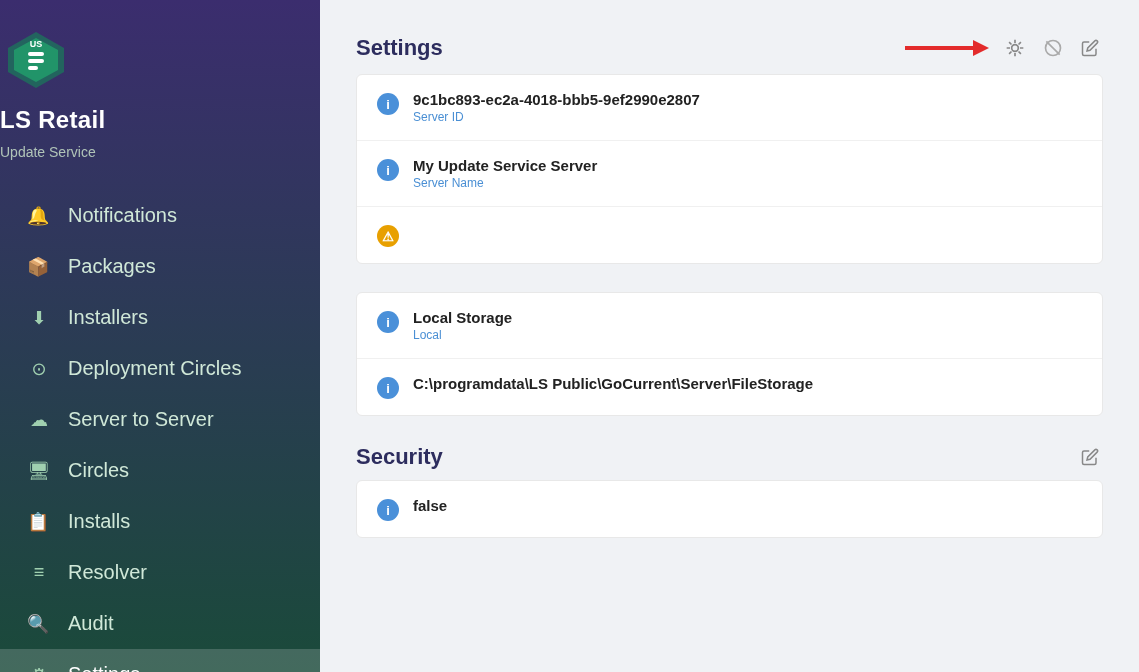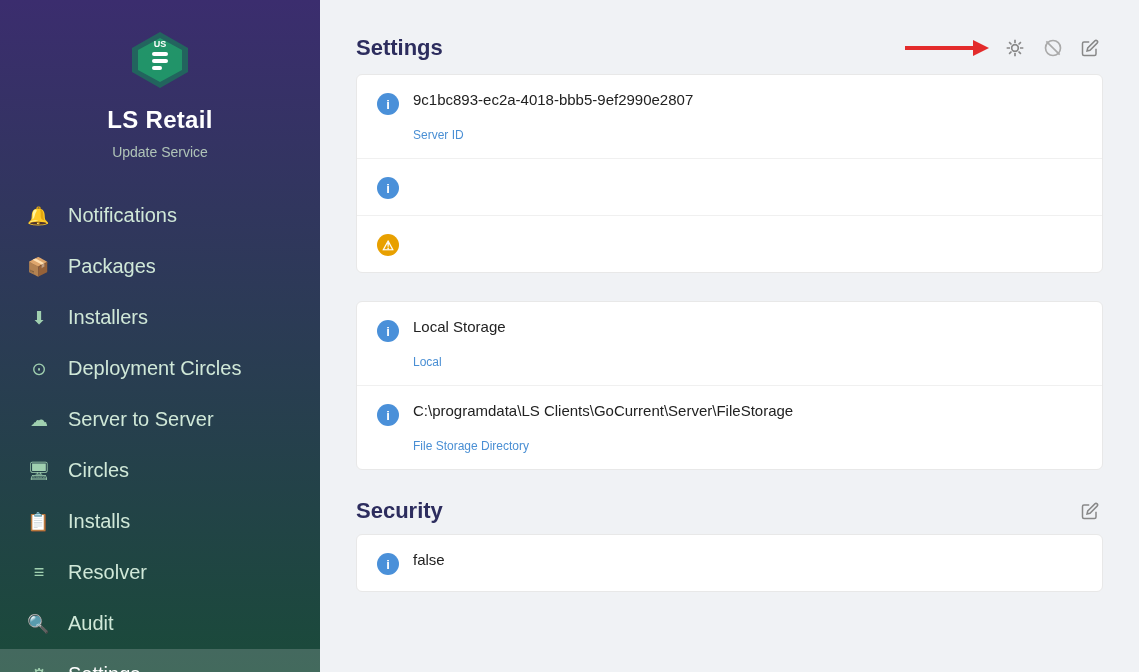--- a/index.html
+++ b/index.html
@@ -11,21 +11,21 @@
       min-width: 320px;
       background: linear-gradient(180deg, #3b2d6e 0%, #1a4a3a 100%);
       display: flex;
       flex-direction: column;
       height: 672px;
       overflow: hidden;
     }
     .sidebar-logo-area {
       display: flex;
       flex-direction: column;
-      align-items: center;
+      align-items: flex-start;
       padding: 24px 0 20px;
     }
     .logo-icon {
       width: 72px;
       height: 72px;
       margin-bottom: 10px;
     }
     .sidebar-title {
       color: #fff;
       font-size: 24px;
@@ -141,26 +141,26 @@
       color: #fff;
     }
     .info-icon.warn {
       background: #e8a000;
       color: #fff;
     }
     .info-content { display: flex; flex-direction: column; }
     .info-value {
       font-size: 15px;
       color: #222;
-      font-weight: 400;
+      font-weight: 700;
     }
     .info-label {
       font-size: 12px;
       color: #4a8fd4;
-      margin-top: 20px;
+      margin-top: 2px;
     }
 
     
     .arrow-container {
       display: flex;
       align-items: center;
     }
   </style>
 </head>
 <body>
@@ -272,20 +272,24 @@
       <div class="info-row">
         <div class="info-icon blue">i</div>
         <div class="info-content">
           <span class="info-value">9c1bc893-ec2a-4018-bbb5-9ef2990e2807</span>
           <span class="info-label">Server ID</span>
         </div>
       </div>
 
       <div class="info-row">
         <div class="info-icon blue">i</div>
+        <div class="info-content">
+          <span class="info-value">My Update Service Server</span>
+          <span class="info-label">Server Name</span>
+        </div>
       </div>
 
       <div class="info-row">
         <div class="info-icon warn">⚠</div>
       </div>
     </div>
   </div>
 
   <div class="section">
     <div class="info-card">
@@ -294,22 +298,21 @@
         <div class="info-icon blue">i</div>
         <div class="info-content">
           <span class="info-value">Local Storage</span>
           <span class="info-label">Local</span>
         </div>
       </div>
 
       <div class="info-row">
         <div class="info-icon blue">i</div>
         <div class="info-content">
-          <span class="info-value">C:\programdata\LS Clients\GoCurrent\Server\FileStorage</span>
-          <span class="info-label">File Storage Directory</span>
+          <span class="info-value">C:\programdata\LS Public\GoCurrent\Server\FileStorage</span>
         </div>
       </div>
     </div>
   </div>
 
   <div class="section">
     <div class="section-header">
       <h2 class="section-title">Security</h2>
       <div class="section-actions">
         <button class="action-btn">

